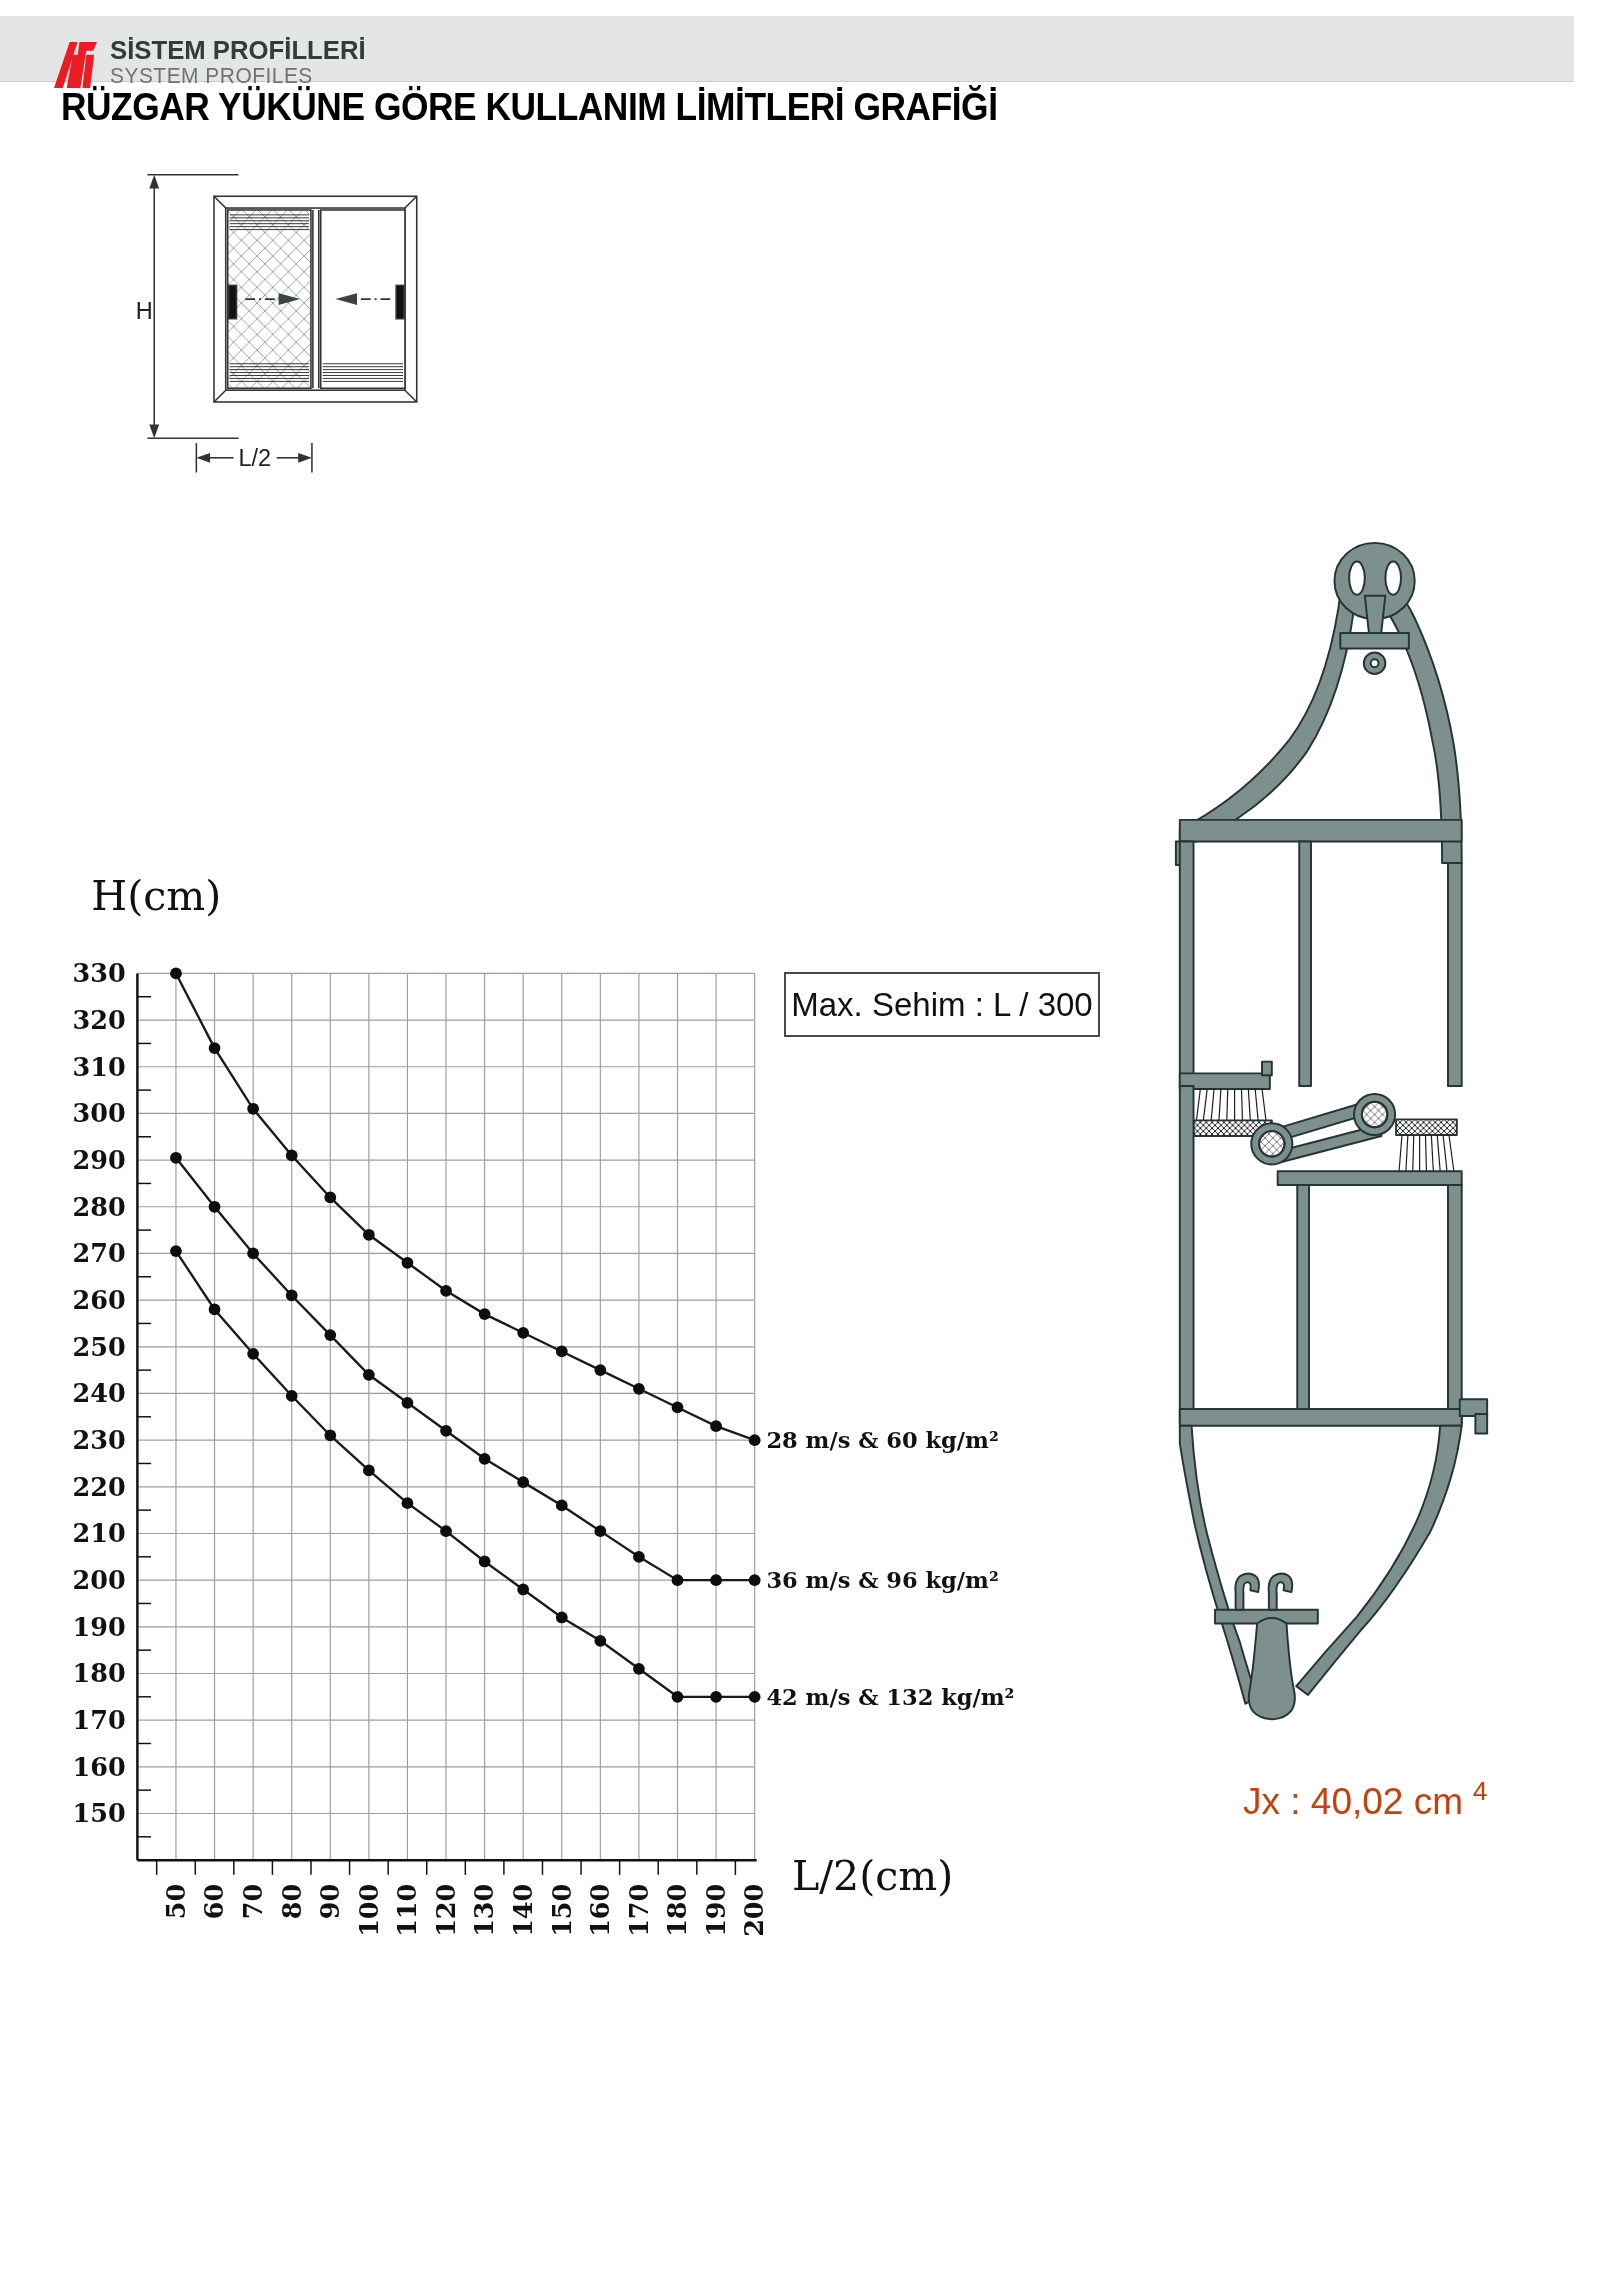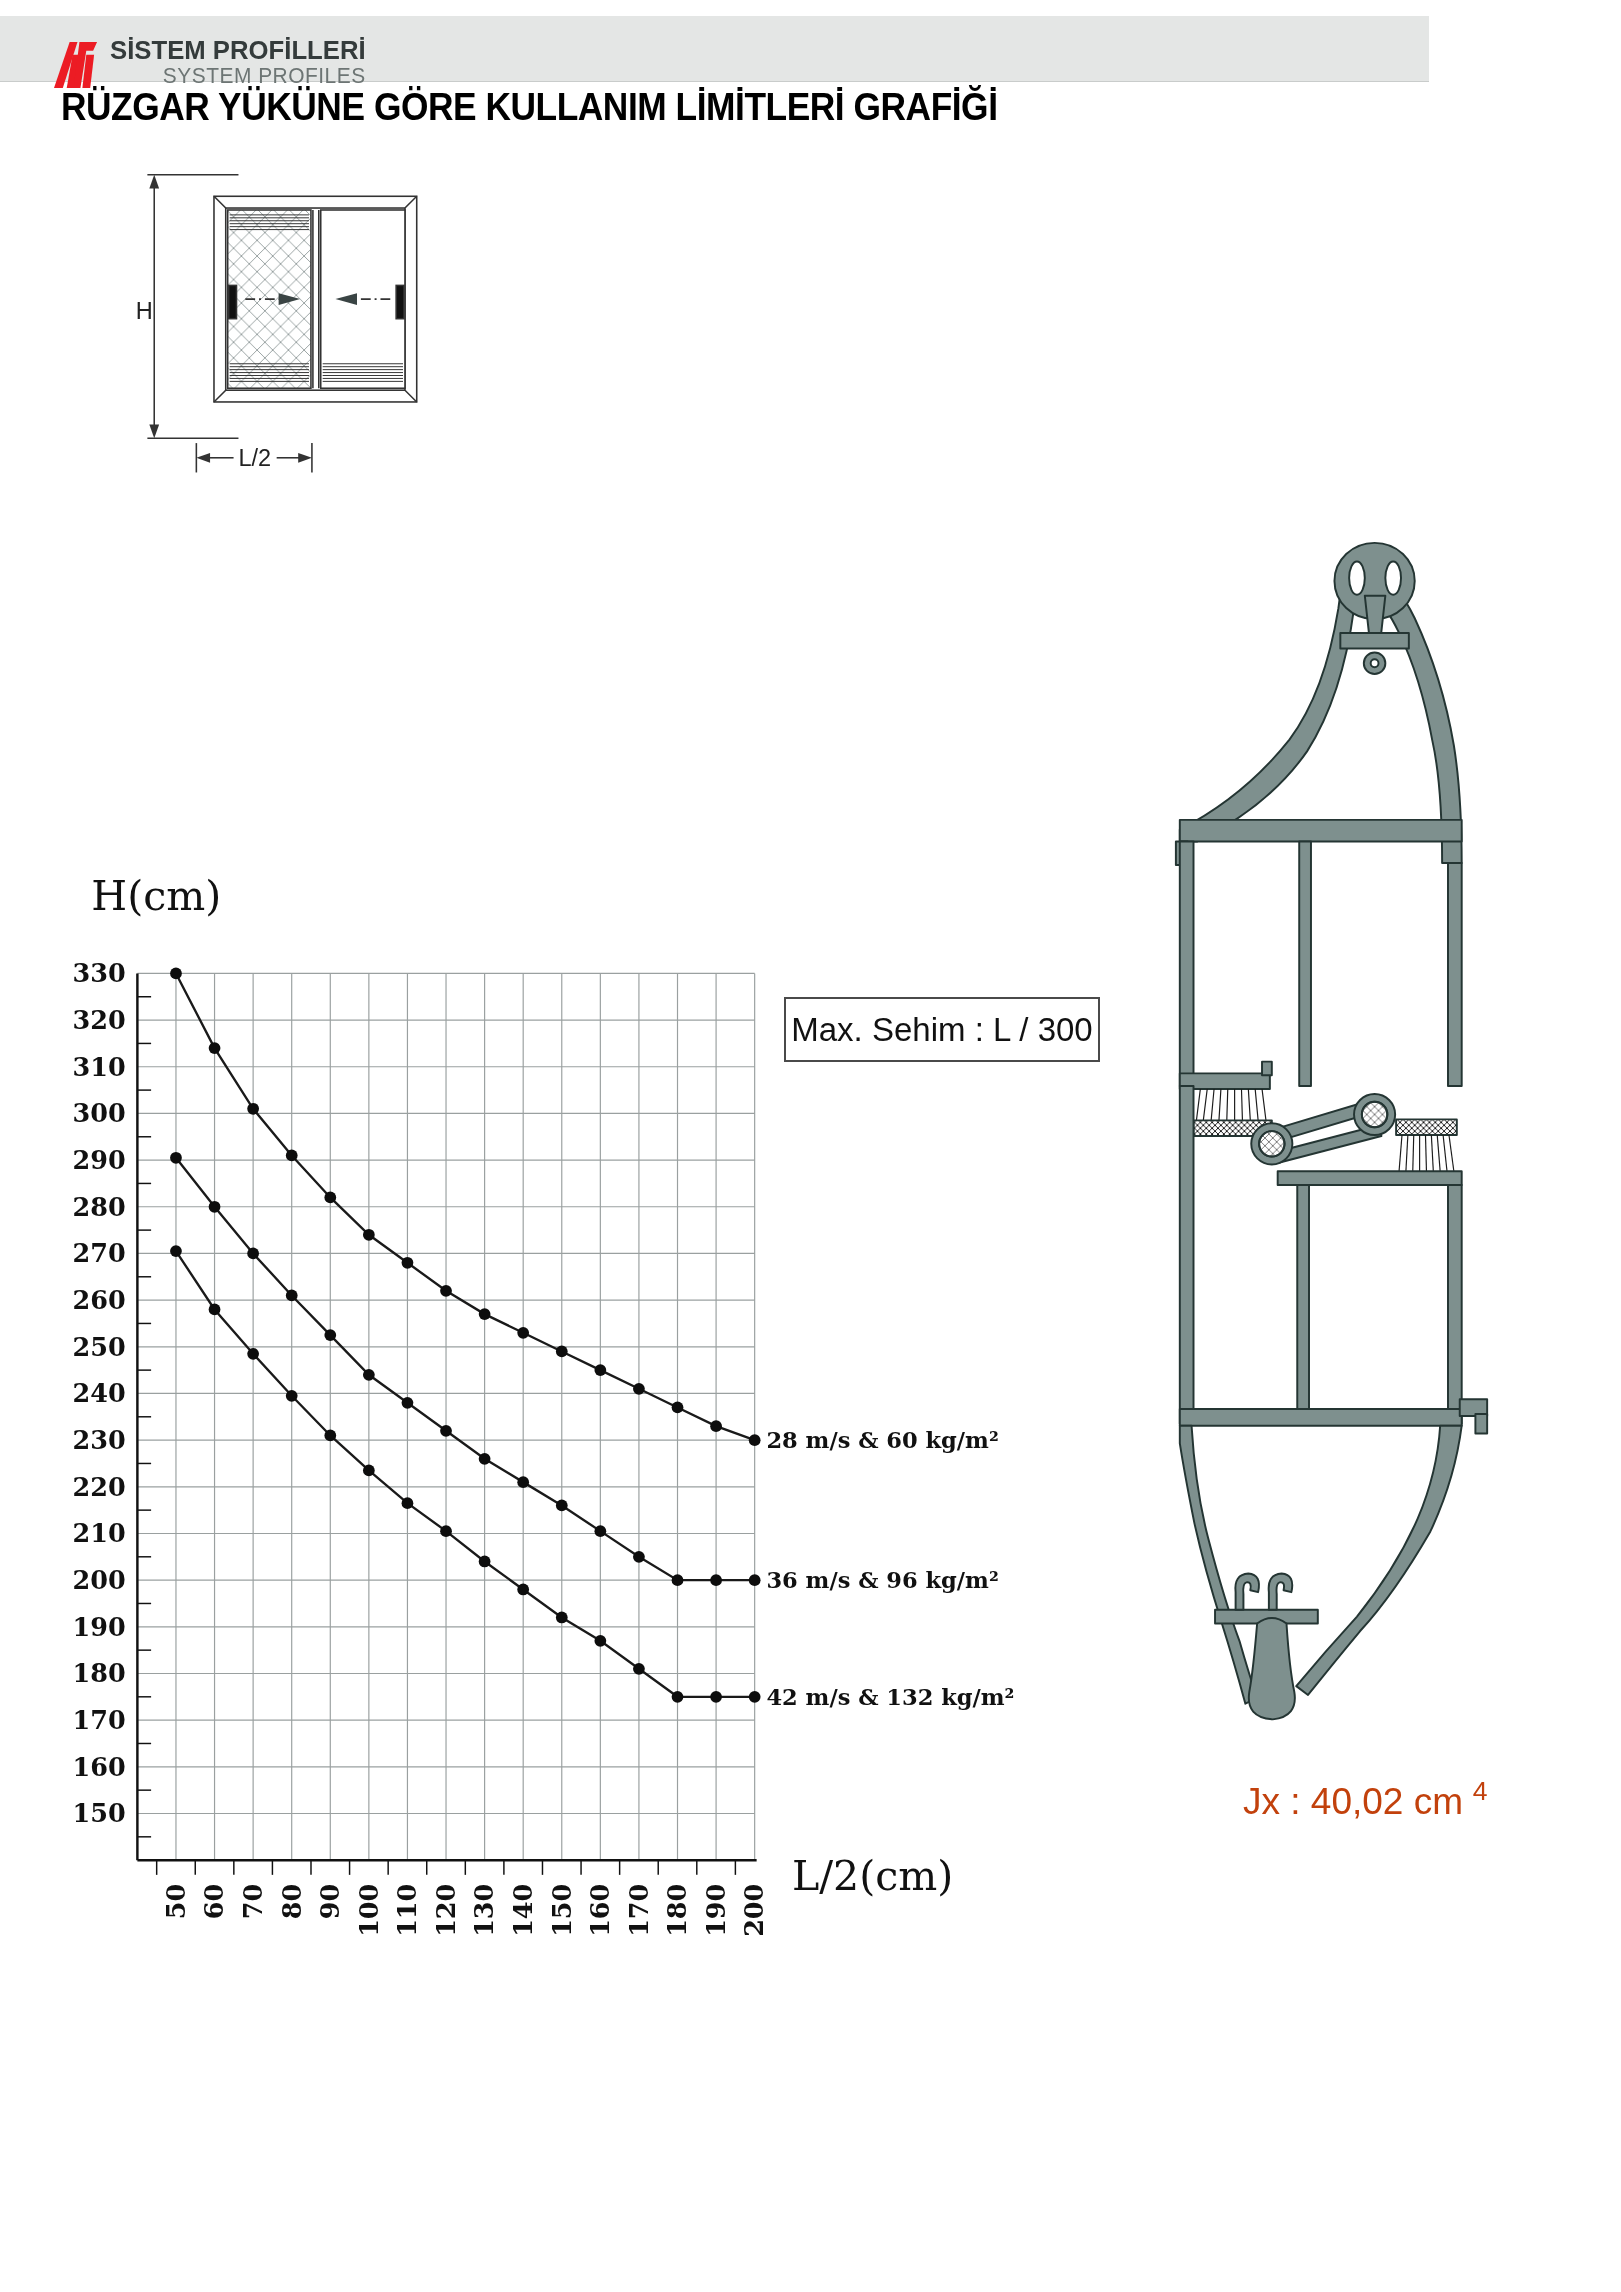--- a/index.html
+++ b/index.html
@@ -1,33 +1,33 @@
 <!DOCTYPE html>
 <html><head>
 <meta charset="utf-8">
 <style>
   html,body{margin:0;padding:0;background:#fff;}
   #page{position:relative;width:1621px;height:2293px;background:#fff;overflow:hidden;
         font-family:"Liberation Sans",sans-serif;color:#111;}
   
-  #header-bar{position:absolute;left:0;top:15.7px;width:1429px;height:65px;background:#e4e6e5;
-              border-bottom:1px solid #c9cccb;text-align:right;}
+  #header-bar{position:absolute;left:0;top:15.7px;width:1574px;height:65px;background:#e4e6e5;
+              border-bottom:1px solid #c9cccb;}
   #logo-wrap{position:absolute;left:54px;top:23.5px;width:45px;height:49px;}
   #logo-text{position:absolute;left:110px;top:21.6px;line-height:1.05;}
   #logo-title{font-size:26.5px;font-weight:bold;color:#343b3b;transform:scaleX(.97);transform-origin:left;}
   #logo-subtitle{font-size:21.6px;color:#6d7574;letter-spacing:0.5px;transform:scaleX(.97);transform-origin:left;}
   #code-badge{position:absolute;left:1117px;top:15.7px;width:353px;height:65px;}
   #code-badge .shape{position:absolute;left:0;top:0;width:100%;height:100%;
       background:#ec1c24;clip-path:polygon(18% 0,100% 0,100% 100%,0 100%);}
   #code-badge .code{position:absolute;left:0;top:0;width:100%;height:100%;display:flex;
       align-items:center;justify-content:center;color:#fff;font-size:46px;letter-spacing:1px;}
   #page-title{position:absolute;left:61px;top:86px;font-size:38px;font-weight:bold;color:#000;
       letter-spacing:-0.5px;transform:scaleX(.93);transform-origin:left;white-space:nowrap;}
   
-  #max-sehim-box{position:absolute;left:784px;top:997px;width:312px;height:61px;border:2px solid #4a4a4a;
+  #max-sehim-box{position:absolute;left:784px;top:972px;width:312px;height:61px;border:2px solid #4a4a4a;
       display:flex;align-items:center;justify-content:center;font-size:33px;color:#111;white-space:pre;}
   #max-sehim-box b{font-weight:normal;}
   
   #inertia-label{position:absolute;left:1243px;top:1776px;font-size:37px;font-weight:normal;color:#c2410c;}
   #inertia-label sup{font-size:26.5px;vertical-align:13.7px;margin-left:9.8px;}
   svg{position:absolute;}
   .tick{font:bold 26px "DejaVu Serif",serif;fill:#111;}
   .curve-label{font:bold 23px "DejaVu Serif",serif;fill:#111;}
   .axis-title{font:42px "DejaVu Serif",serif;fill:#111;}
   .dim-label{font:24px "Liberation Sans",sans-serif;fill:#222;}

